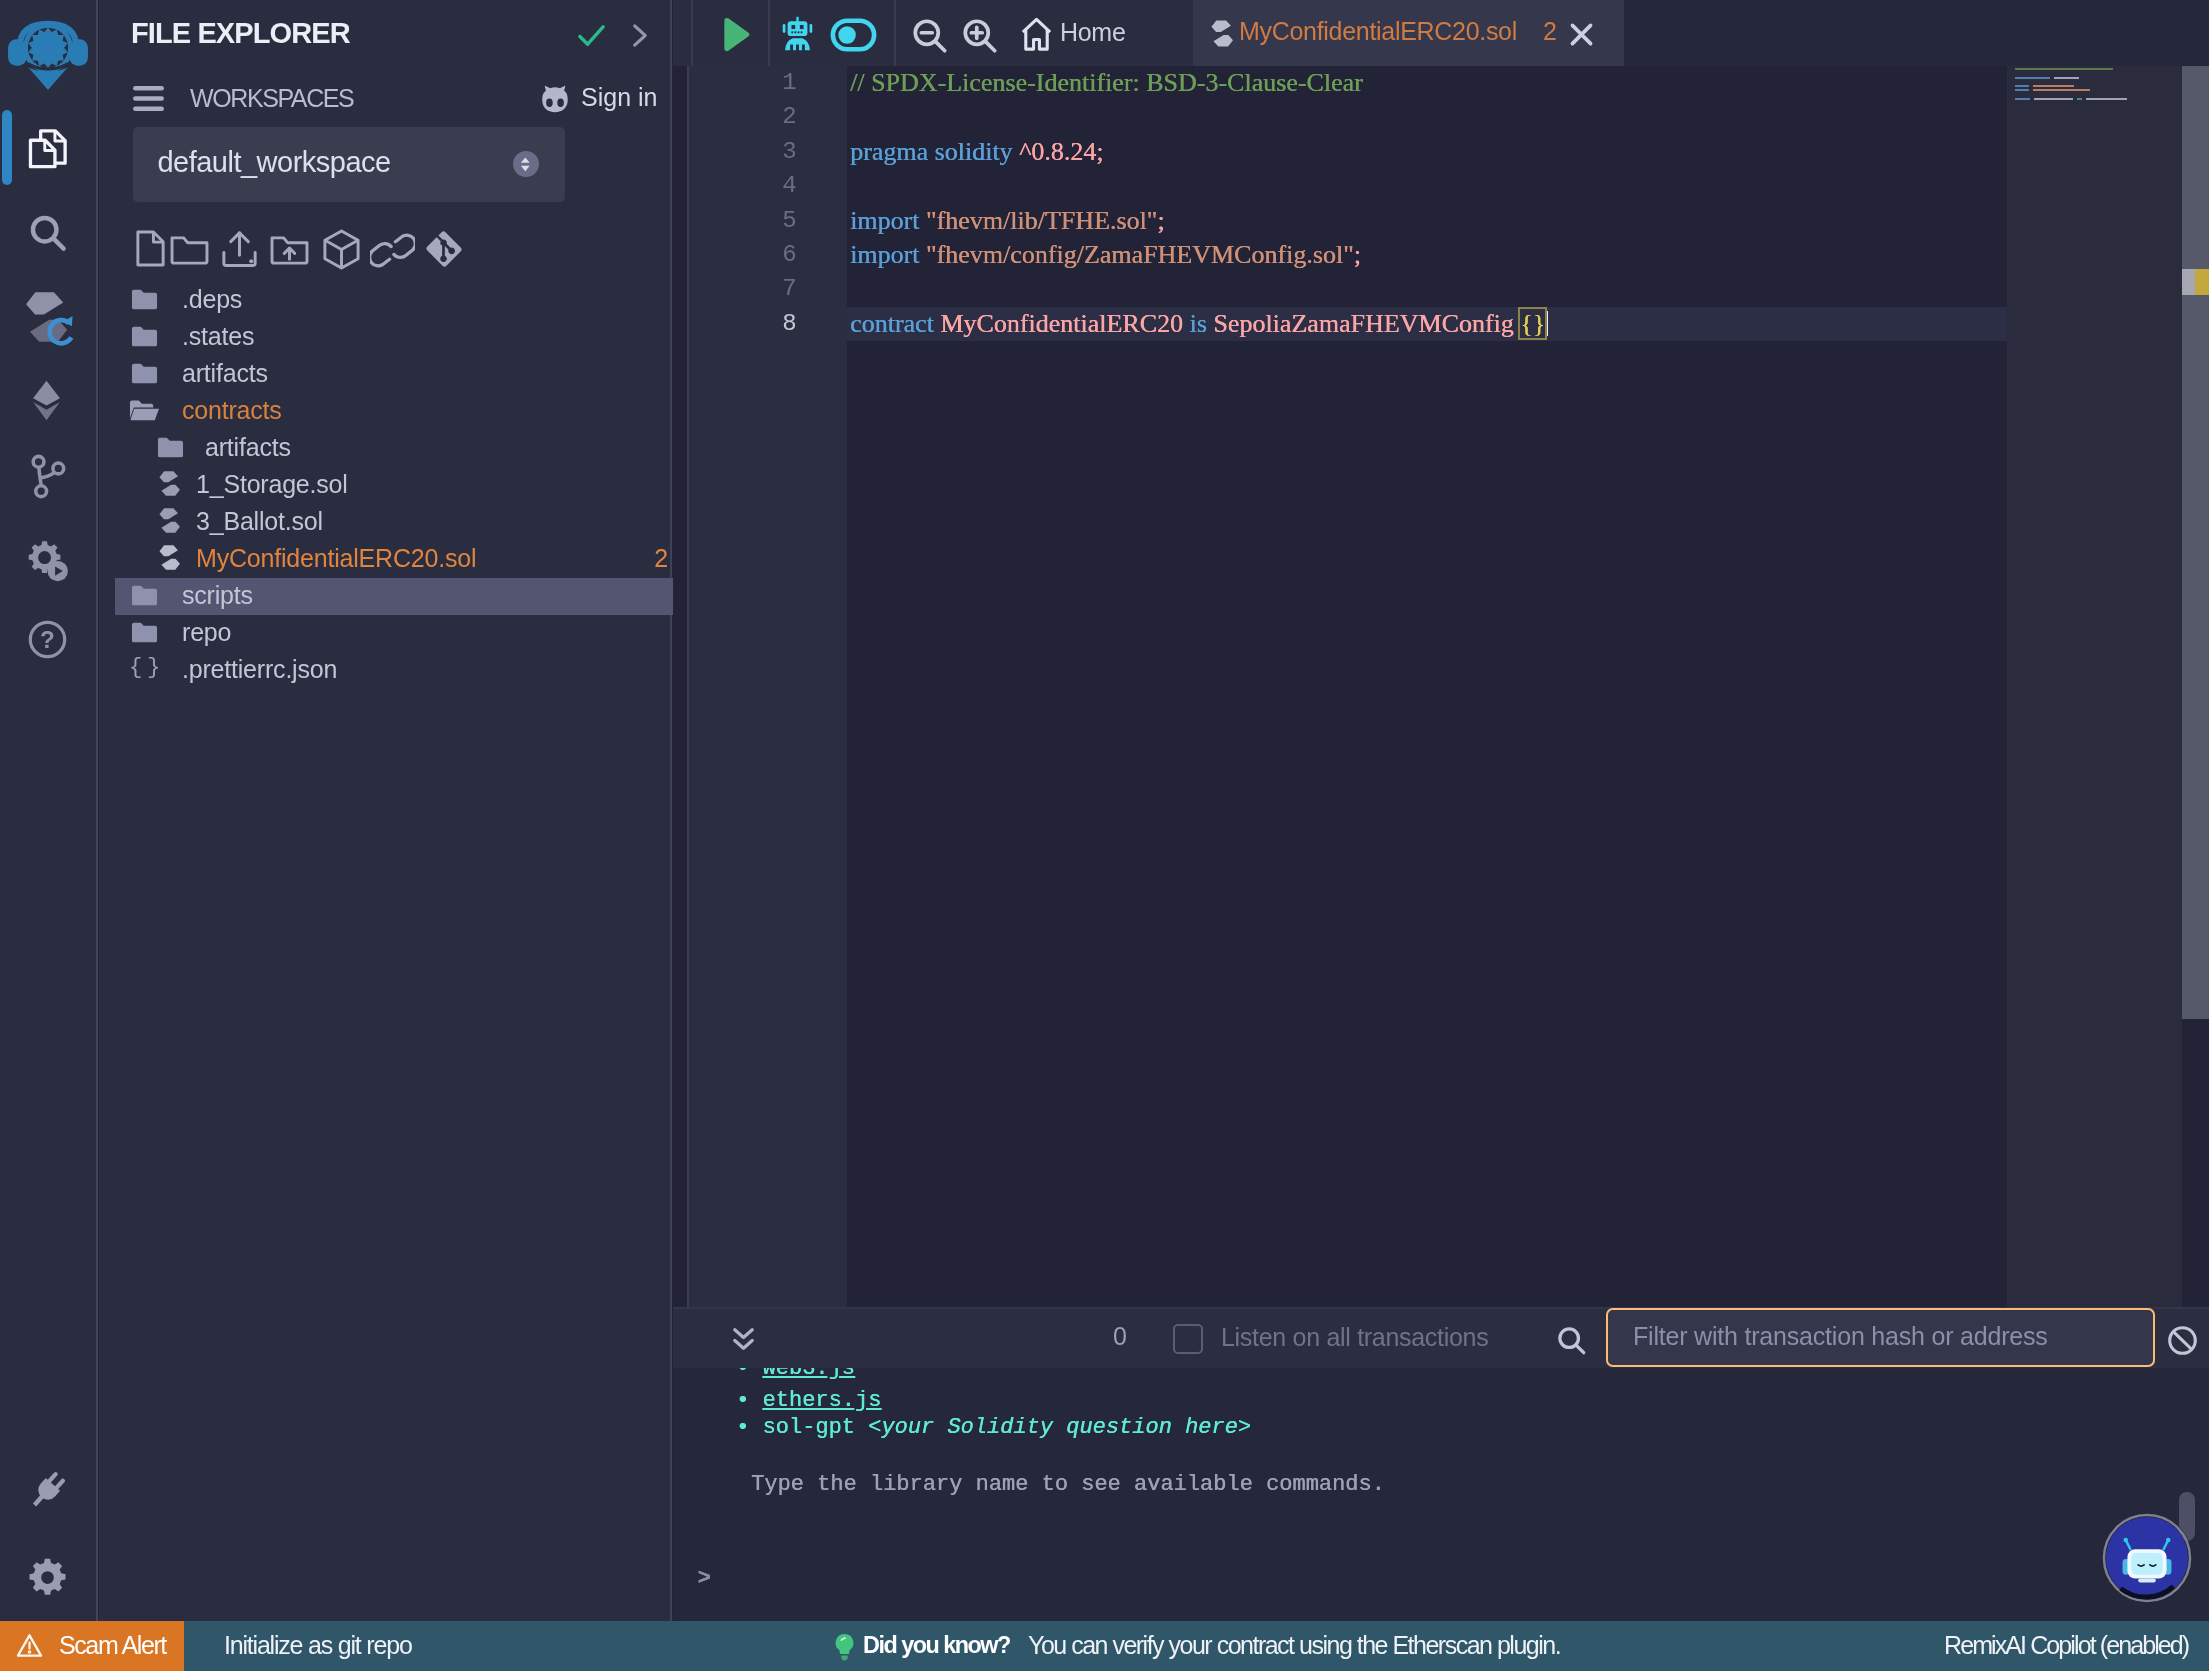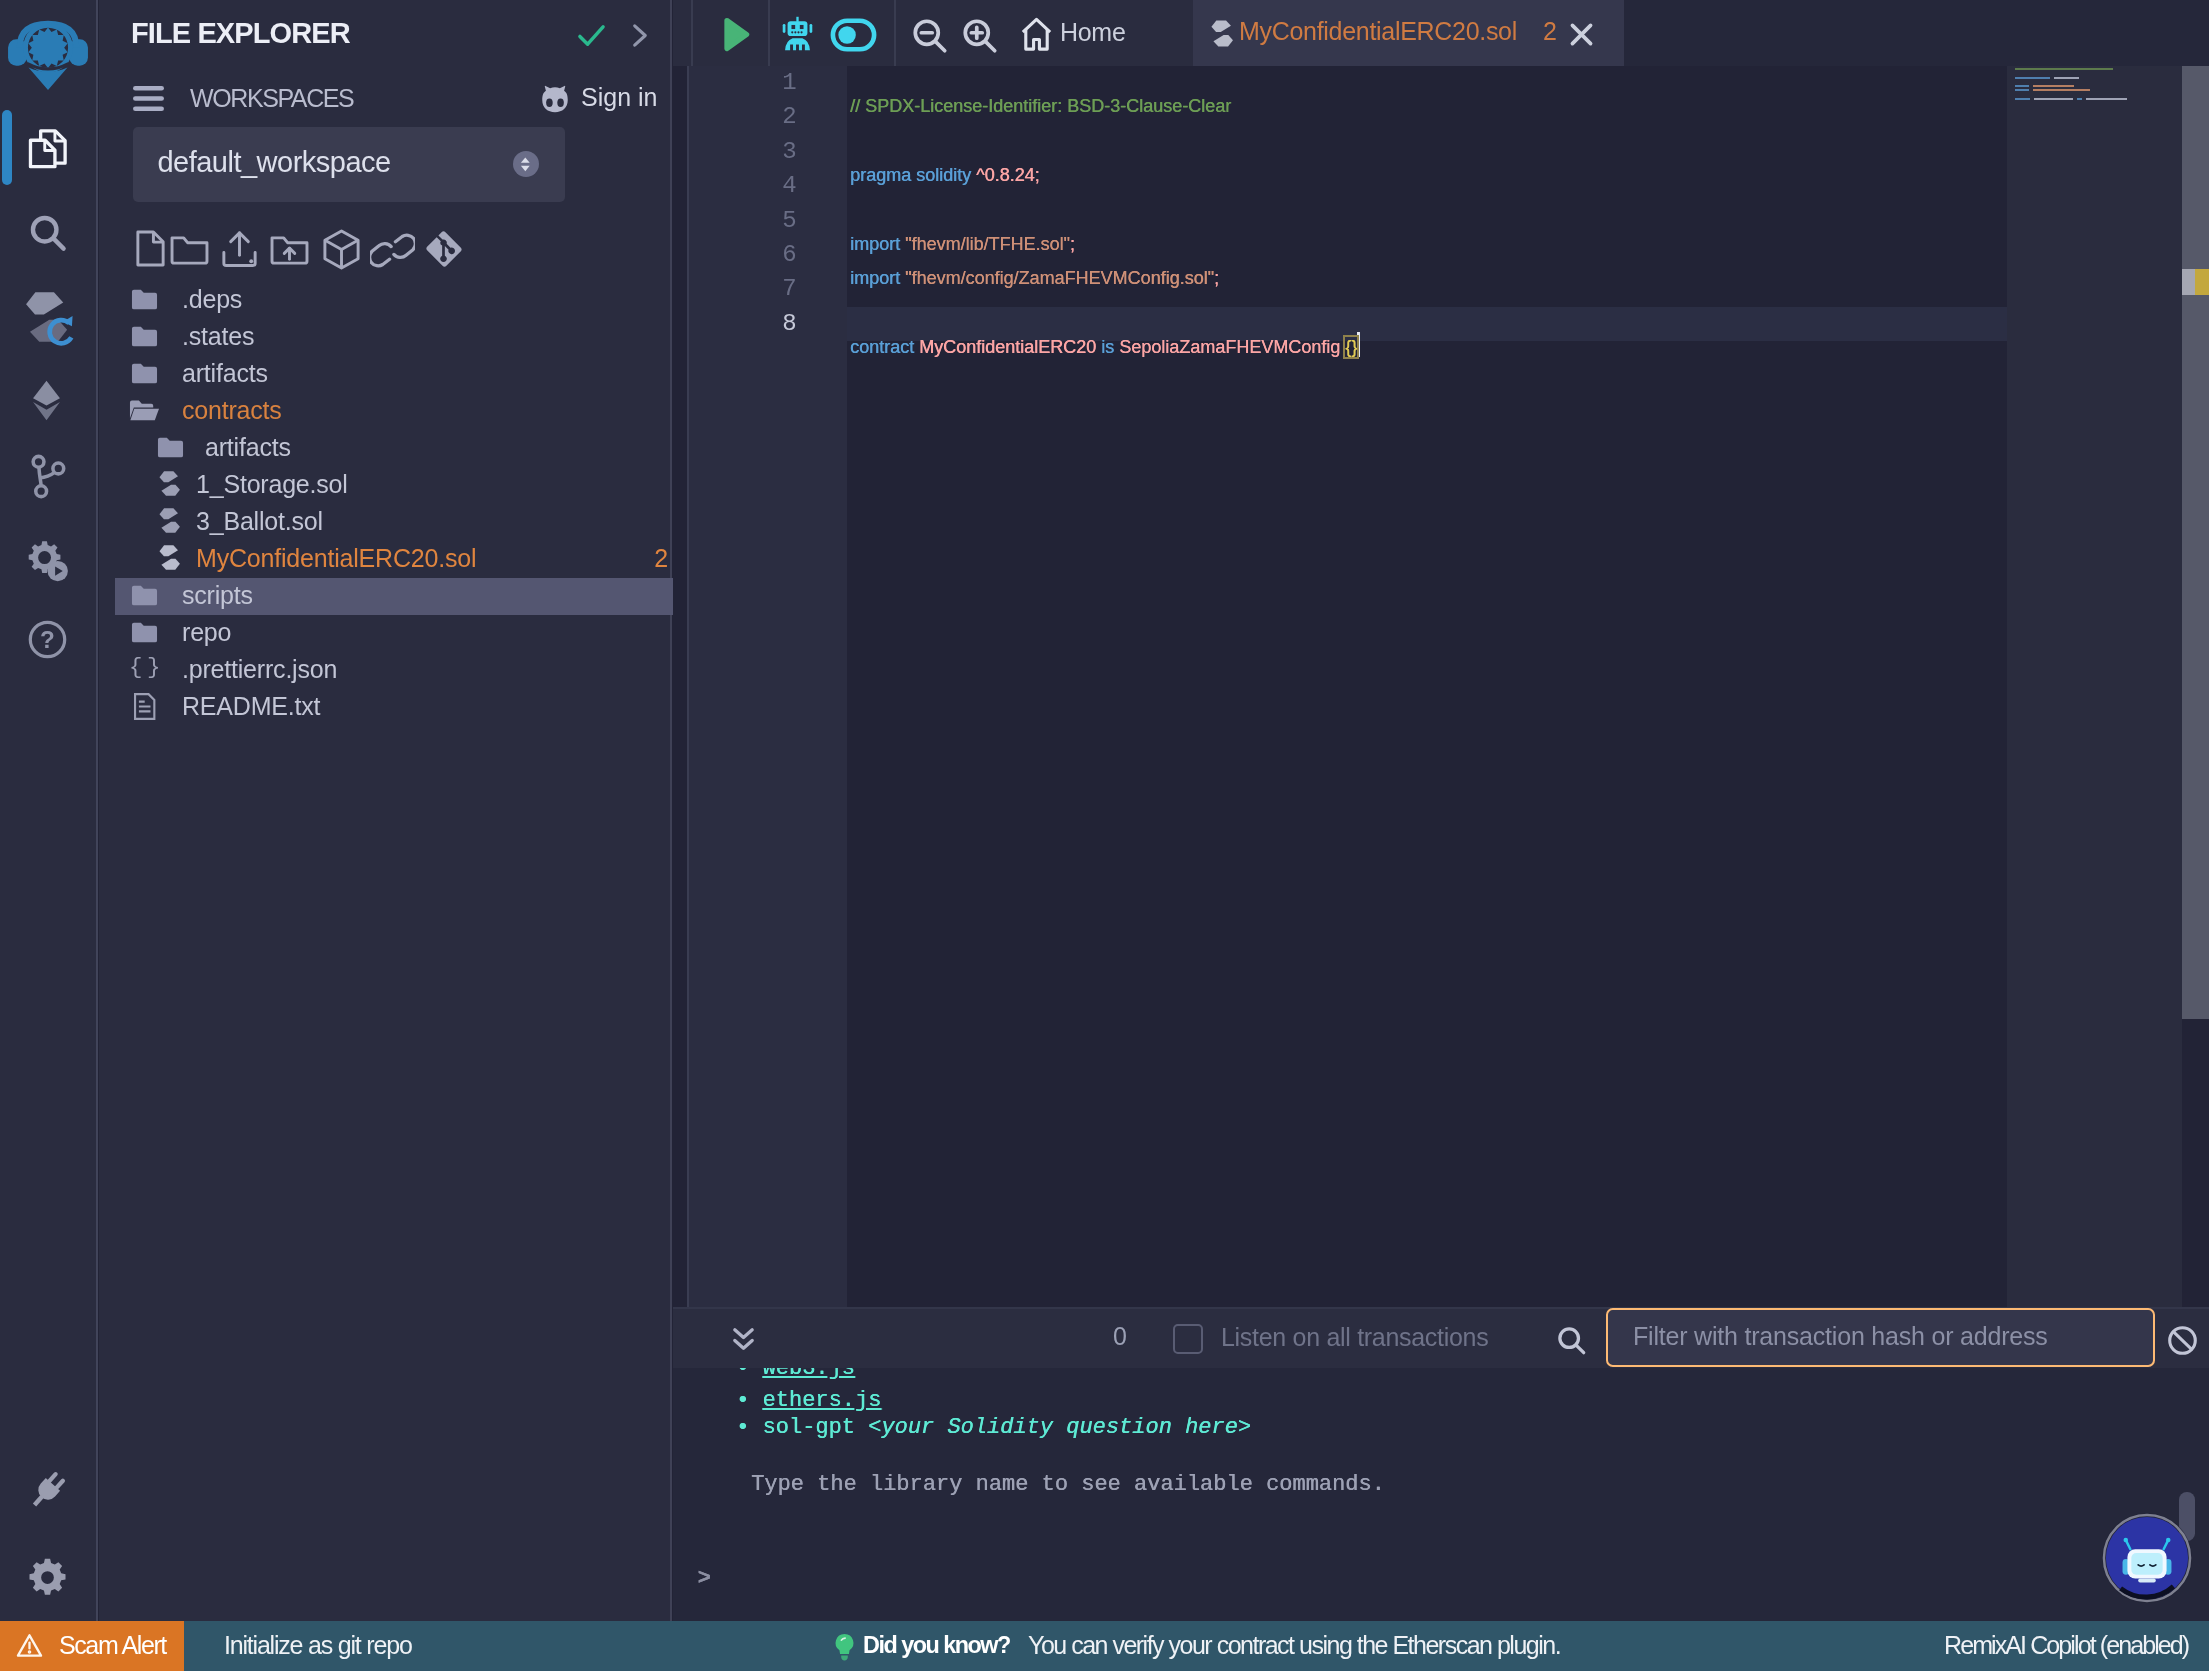--- a/index.html
+++ b/index.html
@@ -35,21 +35,21 @@
   .tab { position:absolute; left:520px; top:0; width:431px; height:66px; background:#35374d; }
   .tab .name { position:absolute; left:46px; top:16.6px; font-size:25px; letter-spacing:-0.3px; color:#d07b42; }
   .tab .badge { position:absolute; left:350px; top:16.6px; font-size:25px; color:#d07b42; }
   .hometxt { position:absolute; left:387px; top:17.6px; font-size:25px; letter-spacing:-0.3px; color:#ccd0dd; }
 
   .editor { position:absolute; left:0; top:66px; width:1537px; height:1241px; background:#222336; overflow:hidden; }
   .gutline { position:absolute; left:13.7px; top:0; width:2px; height:1241px; background:#3a3d52; }
   .gutter { position:absolute; left:15.6px; top:0; width:158px; height:1241px; background:#2b2d41; }
   .lnum { position:absolute; left:15.6px; width:108px; text-align:right; font-family:"Liberation Mono",monospace; font-size:24px; line-height:34px; color:#696d85; }
   .curline { position:absolute; left:174px; top:241px; width:1161px; height:34px; background:#2b2e44; }
-  .code { position:absolute; left:177px; font-family:Liberation Sans, sans-serif; font-size:18px; line-height:34px; white-space:pre; text-shadow:0.4px 0 0 currentColor;margin-top:23px; }
+  .code { position:absolute; left:177px; font-family:Liberation Serif, serif; font-size:26px; line-height:34px; white-space:pre; text-shadow:0.4px 0 0 currentColor; }
   .kw { color:#5a9fd6; } .cm { color:#6d9e55; } .st { color:#cf9077; } .pl { color:#fca5a5; }
   .br { color:#e2cb55; outline:2px solid #8f814b; }
   .cursor { display:inline-block; width:2.9px; height:25px; background:#e6e9f2; vertical-align:-3.9px; }
 
   .minimap { position:absolute; left:1334px; top:0; width:175px; height:1241px; background:#2a2c3e; }
   .mbar { position:absolute; height:2.1px; }
   .sbar { position:absolute; left:1509px; top:0; width:28px; height:953px; background:#565969; }
   .mk1 { position:absolute; left:1509px; top:203px; width:13.7px; height:26px; background:#a5a7b3; }
   .mk2 { position:absolute; left:1522px; top:203px; width:14.6px; height:26px; background:#c3a83e; }
 
@@ -294,27 +294,20 @@
         </div>
       <div class="row">
           <svg class="fol" style="left:32px;top:7.8px" width="27" height="22.4" viewBox="0 0 14 11.5" fill="#8f92ad">
             <path d="M0.5 1.8 a1 1 0 0 1 1 -1 h3.6 l1.5 1.6 h5.9 a1 1 0 0 1 1 1 v6.6 a1 1 0 0 1 -1 1 h-11 a1 1 0 0 1 -1 -1 z"></path>
           </svg>
           <span class="lbl" style="left:83px">repo</span>
         </div>
       <div class="row">
           <span style="position:absolute;left:30px;top:3.9px;font-size:22.4px;color:#9da0b4;font-family:'Liberation Mono',monospace">{ }</span>
           <span class="lbl" style="left:83px">.prettierrc.json</span>
-        </div>
-      <div class="row">
-          <svg style="left:34px;top:5.9px" width="23.4" height="27" viewBox="0 0 12 14" fill="none" stroke="#9da0b4" stroke-width="1.1">
-            <path d="M1 0.6 h7 l3 3 v9.8 h-10 z"></path>
-            <path d="M3 7 h6 M3 9.5 h6 M3 4.5 h3"></path>
-          </svg>
-          <span class="lbl" style="left:83px">README.txt</span>
         </div>
     </div>
   </div>
 
   <div class="main">
     <div class="topbar">
       <div class="darkzone"></div>
       <div class="vsep" style="left:17.6px"></div>
       <div class="vsep" style="left:95px"></div>
       <div class="vsep" style="left:221px"></div>

